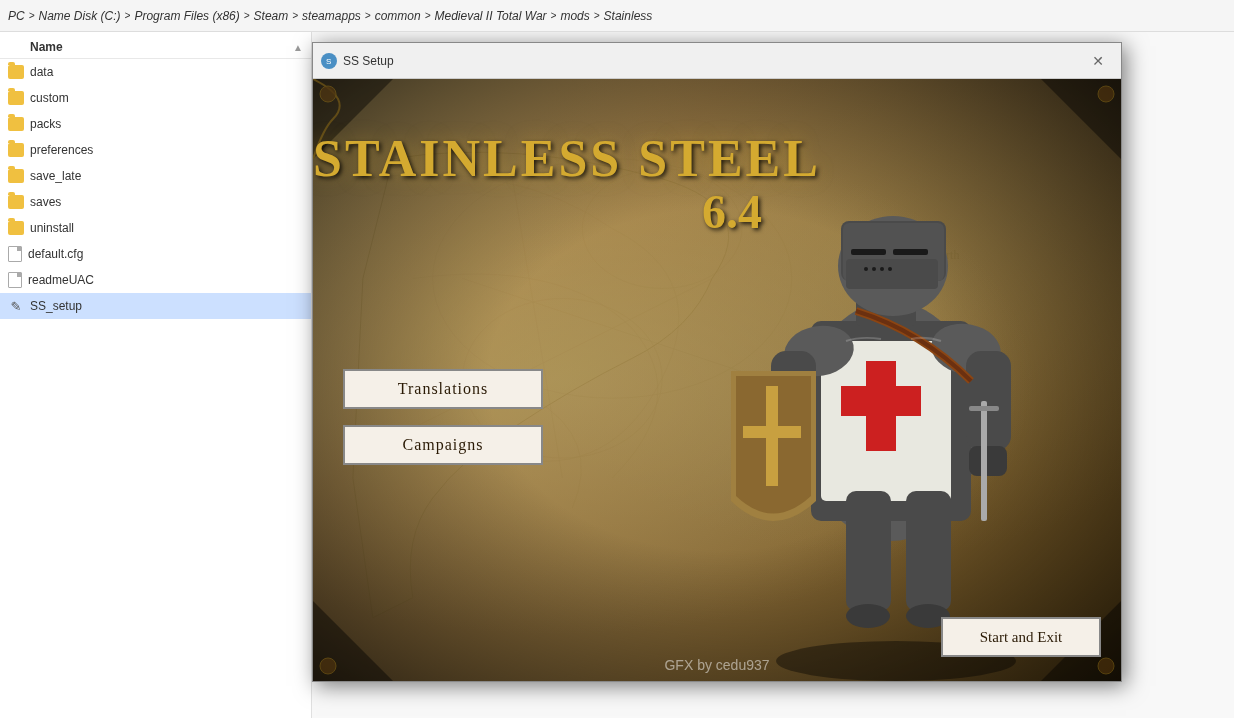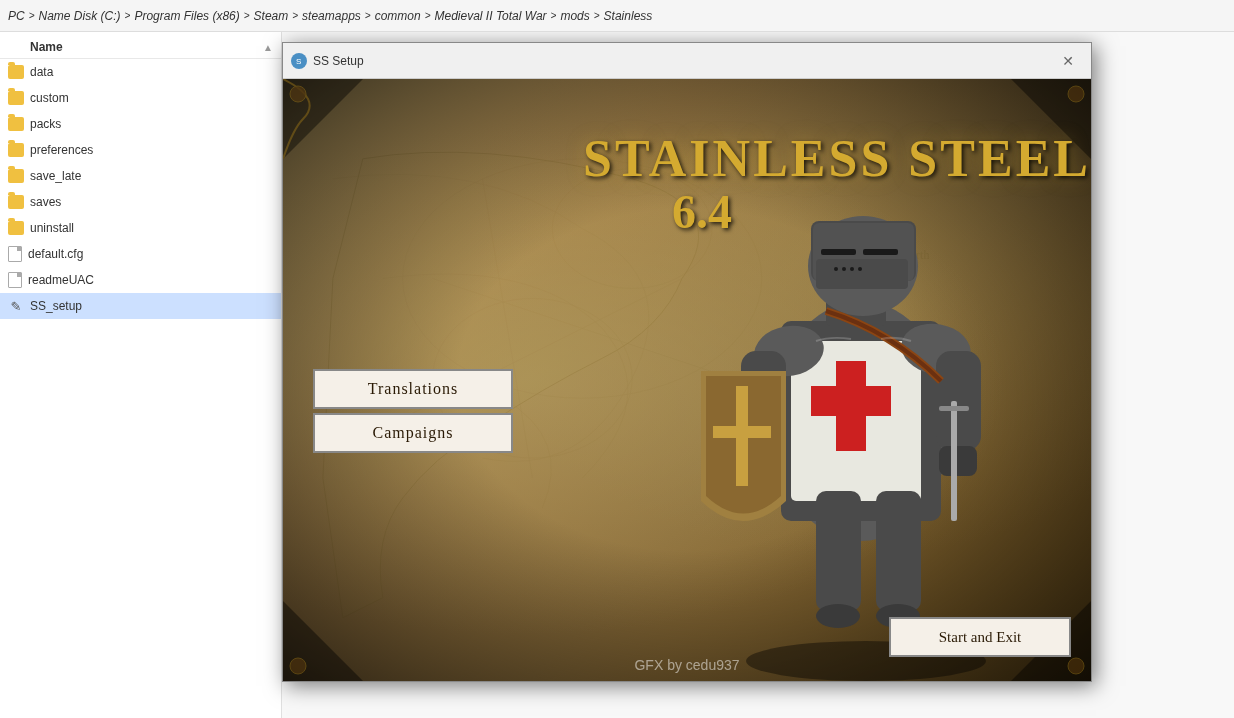--- a/index.html
+++ b/index.html
@@ -46,21 +46,21 @@
 
     
     .explorer-content {
       display: flex;
       flex: 1;
       overflow: hidden;
     }
 
     
     .file-list {
-      width: 282px;
+      width: 312px;
       border-right: 1px solid #e0e0e0;
       background: #fff;
       padding-top: 4px;
       flex-shrink: 0;
     }
 
     .file-list-header {
       padding: 4px 8px 4px 30px;
       font-size: 12px;
       font-weight: 600;
@@ -224,21 +224,21 @@
       inset: 0;
       opacity: 0.3;
     }
 
     
     .game-title {
       position: absolute;
       top: 50px;
       left: 0;
       right: 0;
-      text-align: right;
+      text-align: left;
       font-size: 52px;
       font-weight: bold;
       color: #d4aa30;
       font-family: Georgia, serif;
       text-shadow: 2px 2px 4px rgba(0,0,0,0.8), 0 0 20px rgba(212,170,48,0.4);
       letter-spacing: 3px;
       text-transform: uppercase;
     }
 
     .game-version {
@@ -264,21 +264,21 @@
       height: 580px;
     }
 
     
     .menu-buttons {
       position: absolute;
       left: 30px;
       top: 290px;
       display: flex;
       flex-direction: column;
-      gap: 4px;
+      gap: 16px;
     }
 
     .menu-btn {
       width: 200px;
       height: 40px;
       background: #f5f0e8;
       border: 2px solid #888;
       font-size: 16px;
       font-family: Georgia, serif;
       color: #2a1a05;
@@ -287,21 +287,21 @@
       align-items: center;
       justify-content: center;
       letter-spacing: 1px;
     }
 
     
     .start-exit-btn {
       position: absolute;
       bottom: 24px;
       right: 20px;
-      width: 182px;
+      width: 160px;
       height: 40px;
       background: #f5f0e8;
       border: 2px solid #888;
       font-size: 15px;
       font-family: Georgia, serif;
       color: #2a1a05;
       cursor: pointer;
       display: flex;
       align-items: center;
       justify-content: center;

